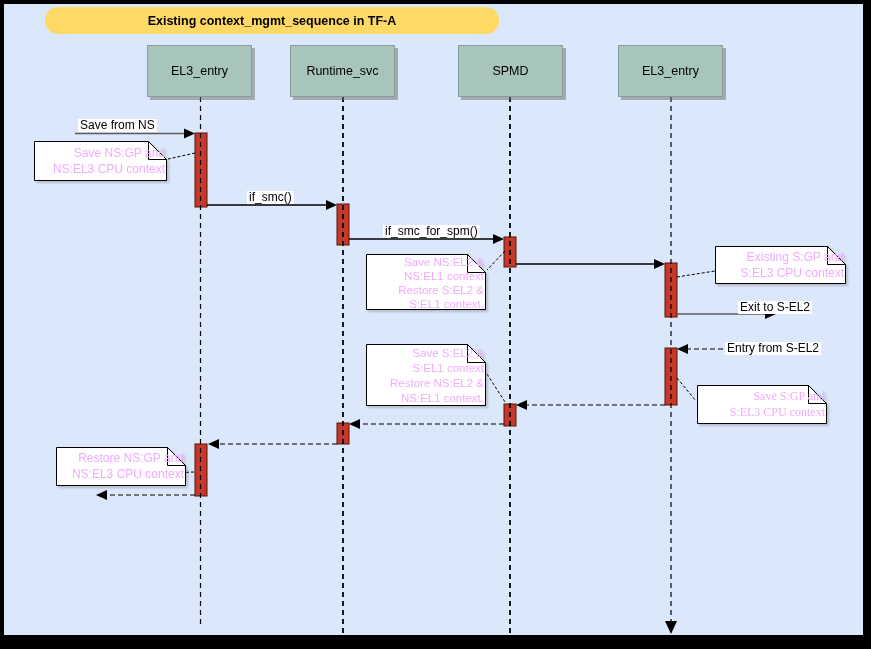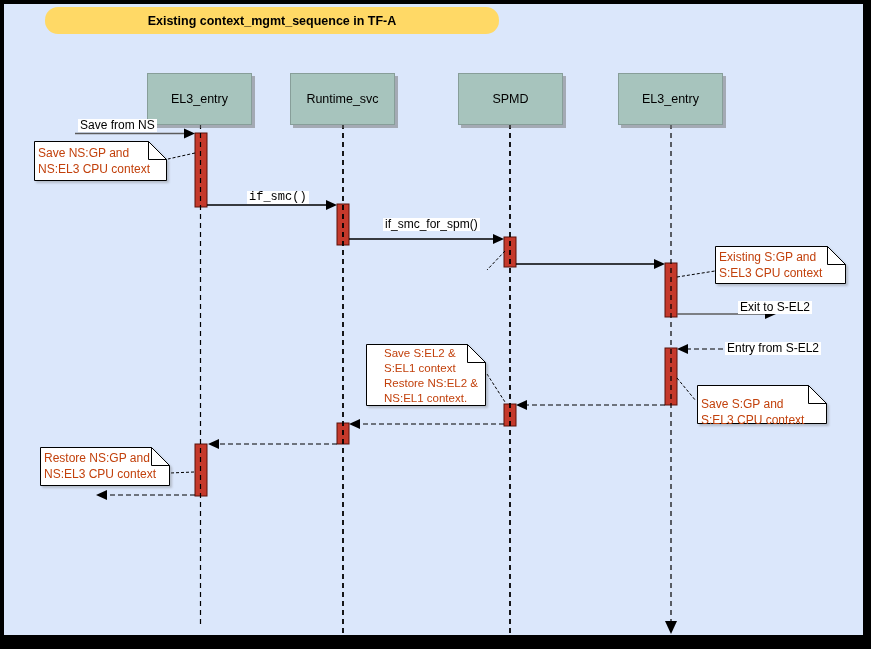--- a/index.html
+++ b/index.html
@@ -23,27 +23,27 @@
   .msg.gray{stroke:var(--line-gray);stroke-width:1.5;}
   .msg.dashed{stroke-dasharray:5 3;stroke-width:1.2;}
   .head{fill:#000;stroke:none;}
   .conn{stroke:#000;stroke-width:1;stroke-dasharray:3 2;fill:none;}
   .title{position:absolute;left:45px;top:7px;width:454px;height:27px;background:var(--title-bg);
          border-radius:13px;display:flex;align-items:center;justify-content:center;
          font-size:12.5px;font-weight:bold;color:#000;}
   .header{position:absolute;width:105px;height:52px;background:var(--lifeline-header-bg);
           border:1px solid var(--lifeline-header-border);box-sizing:border-box;
           box-shadow:3px 3px 0 rgba(110,110,110,0.5);
-          display:flex;align-items:center;justify-content:center;font-size:12.5px;color:#000;margin-top:28px;}
+          display:flex;align-items:center;justify-content:center;font-size:12.5px;color:#000;}
   .note{position:absolute;filter:drop-shadow(2px 2px 1px rgba(110,110,110,0.35));}
   .note svg{position:absolute;left:0;top:0;display:block;}
   .note .outline{fill:#ffffff;stroke:#000;stroke-width:1;}
   .note .fold{fill:#ffffff;stroke:#000;stroke-width:1;}
-  .note-text{position:absolute;left:4px;top:2px;right:2px;font-size:12px;color:#c2410c;
-             white-space:pre-line;line-height:16px;}
+  .note-text{position:absolute;left:4px;top:2px;right:2px;font-size:12px;color:#f0abfc;
+             white-space:pre-line;line-height:16px;text-align:right;}
   .note-text.small{font-size:11.5px;line-height:14px;top:1px;}
   .msg-label{position:absolute;background:#ffffff;color:#000;font-size:12px;line-height:13px;
              padding:0 2px;white-space:nowrap;}
 </style>
 </head>
 <body>
 
 <div class="stage">
   <div class="canvas"></div>
 
@@ -111,65 +111,75 @@
     <span>Runtime_svc</span>
   </div>
   <div class="header" style="left:458px;top:45px;">
     <span>SPMD</span>
   </div>
   <div class="header" style="left:618px;top:45px;">
     <span>EL3_entry</span>
   </div>
 
   <span class="msg-label" style="left:78px;top:119px;">Save from NS</span>
-  <span class="msg-label" style="left:247px;top:191px;font-family:Liberation Mono, monospace;">if_smc()</span>
-  <span class="msg-label" style="left:383px;top:218px;">if_smc_for_spm()</span>
+  <span class="msg-label" style="left:247px;top:191px;">if_smc()</span>
+  <span class="msg-label" style="left:383px;top:225px;">if_smc_for_spm()</span>
   <span class="msg-label" style="left:694px;top:301px;margin-left:44px;">Exit to S-EL2</span>
   <span class="msg-label" style="left:697px;top:342px;margin-left:28px;">Entry from S-EL2</span>
 
   <div class="note" style="left:34px;top:141px;width:133px;height:40px;">
     <svg width="133" height="40">
       <polygon class="outline" points="0.5,0.5 114.5,0.5 132.5,18.5 132.5,39.5 0.5,39.5"></polygon>
       <polygon class="fold" points="114.5,0.5 132.5,18.5 114.5,18.5"></polygon>
     </svg>
     <div class="note-text" style="top:4px;">Save NS:GP and
 NS:EL3 CPU context</div>
   </div>
 
+  <div class="note" style="left:366px;top:254px;width:120px;height:56px;">
+    <svg width="120" height="56">
+      <polygon class="outline" points="0.5,0.5 101.5,0.5 119.5,18.5 119.5,55.5 0.5,55.5"></polygon>
+      <polygon class="fold" points="101.5,0.5 119.5,18.5 101.5,18.5"></polygon>
+    </svg>
+    <div class="note-text small">Save NS:EL2 &amp;
+NS:EL1 context
+Restore S:EL2 &amp;
+S:EL1 context.</div>
+  </div>
 
   <div class="note" style="left:715px;top:246px;width:131px;height:38px;">
     <svg width="131" height="38">
       <polygon class="outline" points="0.5,0.5 112.5,0.5 130.5,18.5 130.5,37.5 0.5,37.5"></polygon>
       <polygon class="fold" points="112.5,0.5 130.5,18.5 112.5,18.5"></polygon>
     </svg>
     <div class="note-text" style="top:3px;">Existing S:GP and
 S:EL3 CPU context</div>
   </div>
 
   <div class="note" style="left:697px;top:385px;width:130px;height:39px;">
     <svg width="130" height="39">
       <polygon class="outline" points="0.5,0.5 111.5,0.5 129.5,18.5 129.5,38.5 0.5,38.5"></polygon>
       <polygon class="fold" points="111.5,0.5 129.5,18.5 111.5,18.5"></polygon>
     </svg>
-    <div class="note-text" style="top:11px;">Save S:GP and
+    <div class="note-text" style="top:3px;font-family:Liberation Serif, serif;">Save S:GP and
 S:EL3 CPU context</div>
   </div>
 
   <div class="note" style="left:366px;top:344px;width:120px;height:62px;">
     <svg width="120" height="62">
       <polygon class="outline" points="0.5,0.5 101.5,0.5 119.5,18.5 119.5,61.5 0.5,61.5"></polygon>
       <polygon class="fold" points="101.5,0.5 119.5,18.5 101.5,18.5"></polygon>
     </svg>
     <div class="note-text small" style="line-height:15px;top:2px;margin-left:14px;">Save S:EL2 &amp;
 S:EL1 context
 Restore NS:EL2 &amp;
 NS:EL1 context.</div>
   </div>
 
-  <div class="note" style="left:40px;top:447px;width:130px;height:49px;">
+  <div class="note" style="left:56px;top:447px;width:130px;height:49px;">
     <svg width="130" height="39">
       <polygon class="outline" points="0.5,0.5 111.5,0.5 129.5,18.5 129.5,38.5 0.5,38.5"></polygon>
       <polygon class="fold" points="111.5,0.5 129.5,18.5 111.5,18.5"></polygon>
     </svg>
     <div class="note-text" style="top:3px;">Restore NS:GP and
 NS:EL3 CPU context</div>
   </div>
 </div>
 
 </body></html>

